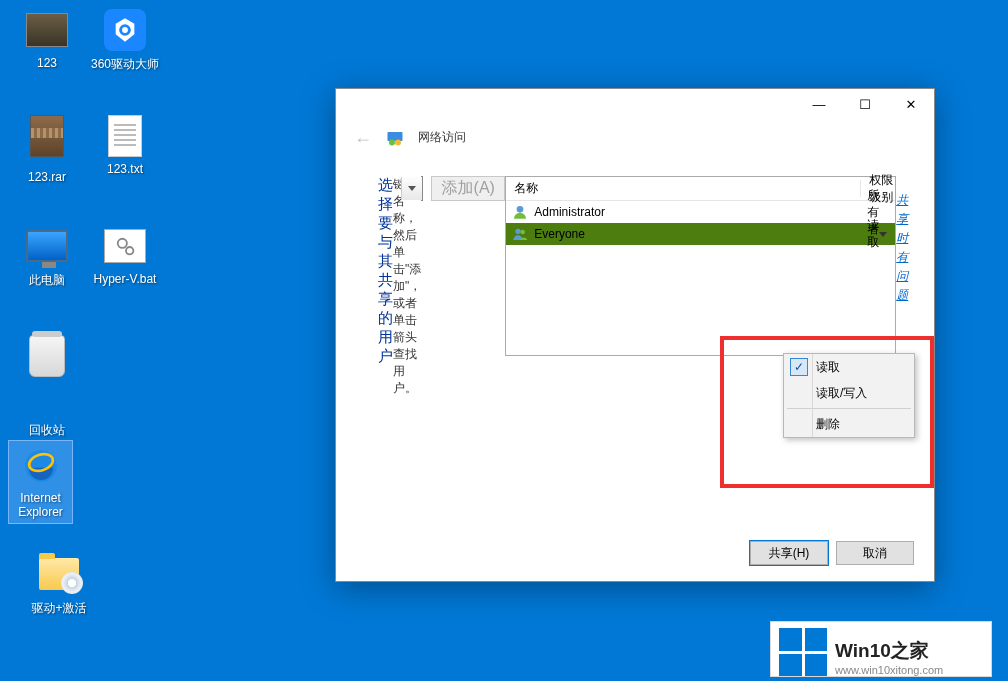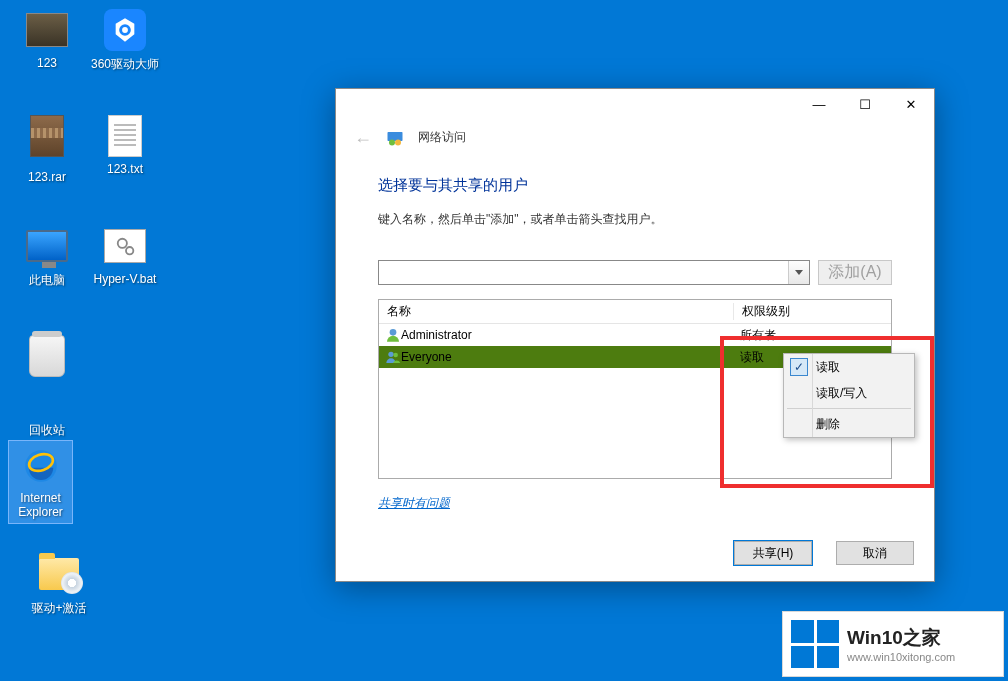--- a/index.html
+++ b/index.html
@@ -31,58 +31,58 @@
 
     
     .dialog { position: absolute; left: 335px; top: 88px; width: 600px; height: 494px; background: #fff; border: 1px solid #8a8a8a; box-shadow: 0 6px 30px rgba(0,0,0,.35); display:flex; flex-direction:column; }
     .titlebar { height: 34px; display:flex; justify-content:flex-end; align-items:flex-start; }
     .title-btn { width:46px; height:30px; display:flex; align-items:center; justify-content:center; cursor:pointer; font-size:13px; }
     .header-row { display:flex; align-items:center; padding: 4px 18px 10px 18px; gap:14px; }
     .back-arrow { color:#bfbfbf; font-size:18px; }
     .hdr-ic { width:18px; height:18px; }
     .hdr-title { font-size:12px; color:#333; }
 
-    .content { padding: 18px 42px 0 42px; flex:1; display:flex; flex-direction:column; }
+    .content { padding: 18px 42px 0 42px; flex:1; display:flex; }
     .c-title { color:#003399; font-size:15px; margin-bottom:16px; }
     .c-desc { font-size:12px; color:#333; margin-bottom:32px; }
 
     .combo-row { display:flex; gap:8px; margin-bottom:14px; }
     .combo { flex:1; height:25px; border:1px solid #888; background:#fff; position:relative; }
     .combo::after { content:''; position:absolute; right:0; top:0; bottom:0; width:20px; border-left:1px solid #ccc; background:linear-gradient(#fdfdfd,#e8e8e8);}
     .combo-arrow{position:absolute;right:6px;top:9px;width:0;height:0;border-left:4px solid transparent;border-right:4px solid transparent;border-top:5px solid #555;z-index:1;}
     .add-btn { width:74px; height:25px; background:#efefef; border:1px solid #c8c8c8; color:#a0a0a0; font-size:16px; cursor:default; }
 
     .users-table { border:1px solid #ababab; height:180px; position:relative; background:#fff; }
     .thead { display:flex; height:24px; border-bottom:1px solid #e5e5e5; font-size:12px; align-items:center; }
     .th-name { width:355px; padding-left:8px; border-right:1px solid #e8e8e8;}
     .th-perm { flex:1; padding-left:8px; }
     .trow { display:flex; height:22px; align-items:center; font-size:12px; }
     .trow.sel { background:#4d7c0f; }
-    .tuser { width:355px; padding-left:6px; display:flex; align-items:center; }
+    .tuser { width:355px; padding-left:6px; display:flex; align-items:center; gap:6px;}
     .tperm { flex:1; padding-left:6px; display:flex; align-items:center; justify-content:space-between; padding-right:8px;}
     .tperm .caret{width:0;height:0;border-left:4px solid transparent;border-right:4px solid transparent;border-top:5px solid #333;}
     .user-ic{width:16px;height:16px;}
 
     .red-box { position:absolute; left:720px; top:336px; width:214px; height:152px; border:4px solid #ef2e2e; pointer-events:none; z-index:5;}
 
     .ctx-menu { position:absolute; left:783px; top:353px; width:132px; background:#f2f2f2; border:1px solid #b8b8b8; box-shadow:2px 2px 6px rgba(0,0,0,.25); z-index:6; }
     .ctx-item { height:26px; display:flex; align-items:center; font-size:12px; padding-left:32px; position:relative; cursor:pointer;}
     .ctx-sep { height:1px; background:#d0d0d0; margin:2px 3px;}
     .ctx-check { position:absolute; left:6px; top:4px; width:18px; height:18px; border:1px solid #3a87cf; background:#d6e8f7; display:flex; align-items:center; justify-content:center; color:#1e4e8c; font-size:12px;}
     .ctx-gutter { position:absolute; left:28px; top:0; bottom:0; width:1px; background:#d8d8d8;}
 
     .link-row { margin-top:14px;font-style:italic; }
     .link { color:#0066cc; font-size:12px; text-decoration:underline; cursor:pointer;}
 
-    .buttons { padding:14px 20px 16px 0; display:flex; justify-content:flex-end; gap:24px; }
+    .buttons { padding:14px 20px 16px 0; display:flex; justify-content:flex-end; gap:8px; }
     .btn { width:78px; height:24px; border:1px solid #adadad; background:#e1e1e1; font-size:12px; cursor:pointer; }
     .btn.primary { box-shadow: 0 0 0 1px #0078d7; }
 
     
-    .watermark { position:absolute; right:4px; bottom:4px; width:222px; height:66px; background:#fff; border:1px solid #d8d8d8; display:flex; align-items:center; gap:8px; padding:0 8px; z-index:3;}
+    .watermark { position:absolute; right:16px; bottom:4px; width:222px; height:56px; background:#fff; border:1px solid #d8d8d8; display:flex; align-items:flex-end; gap:8px; padding:0 8px; z-index:3;}
     .wm-logo { width:48px; height:48px; display:grid; grid-template-columns:1fr 1fr; grid-template-rows:1fr 1fr; gap:3px;}
     .wm-logo div{background:#0078d6;}
     .wm-txt .t1{font-size:19px; font-weight:600; color:#222;}
     .wm-txt .t2{font-size:11px; color:#888;}
   </style>
 </head>
 <body>
 
 <div class="desktop">
 

